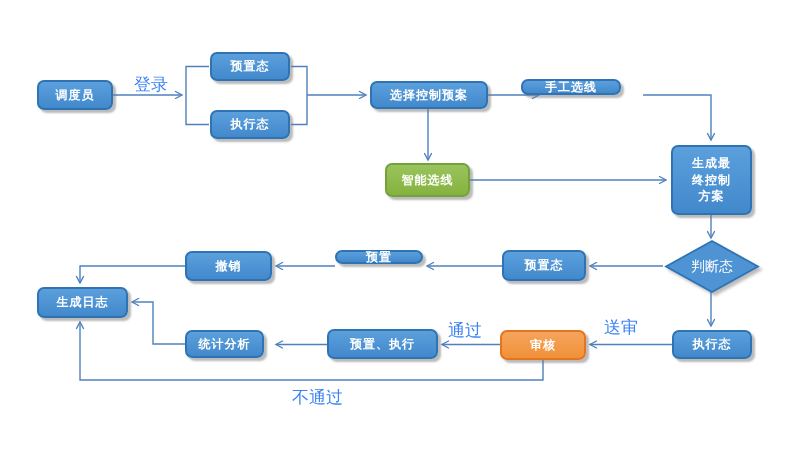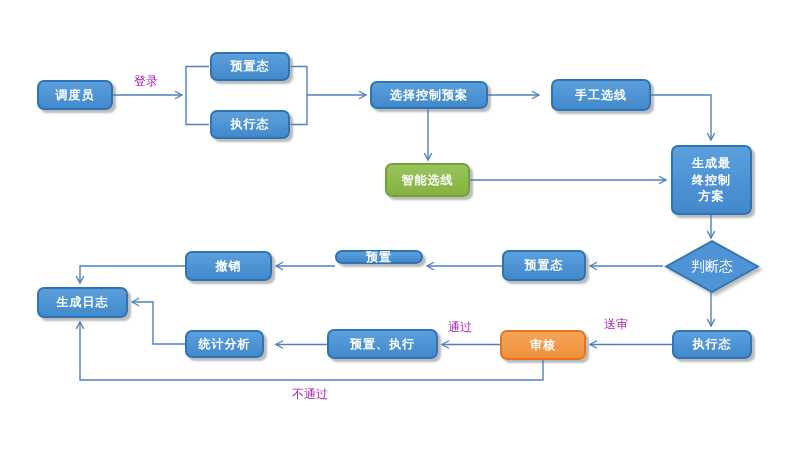--- a/index.html
+++ b/index.html
@@ -33,21 +33,21 @@
     filter:drop-shadow(3px 3px 1.5px rgba(120,120,120,0.5));
   }
   .diamond-wrap svg{position:absolute;left:0;top:0;}
   .diamond-label{
     position:absolute;left:0;top:0;width:100%;height:100%;
     display:flex;align-items:center;justify-content:center;
     color:#ffffff;font-size:14px;font-weight:normal;
     font-family:"Liberation Serif","DejaVu Serif",serif;
   }
   .elabel{
-    position:absolute;color:#a21caf;font-size:12px;
+    position:absolute;color:#3b82f6;font-size:17px;
     font-family:"Liberation Serif","DejaVu Serif",serif;
     white-space:nowrap;
   }
 </style>
 </head>
 <body>
 
 <div class="stage">
 
   <svg class="wires" viewBox="0 0 800 450">
@@ -80,21 +80,21 @@
   </svg>
 
   <div class="node blue" style="left:37px;top:80px;width:76px;height:30px;">调度员</div>
 
   <div class="node blue" style="left:210px;top:52px;width:80px;height:29px;">预置态</div>
 
   <div class="node blue" style="left:210px;top:110px;width:80px;height:29px;">执行态</div>
 
   <div class="node blue" style="left:370px;top:81px;width:118px;height:28px;">选择控制预案</div>
 
-  <div class="node blue" style="left:551px;top:79px;width:100px;height:32px;">手工选线</div>
+  <div class="node blue" style="left:521px;top:79px;width:100px;height:16px;">手工选线</div>
 
   <div class="node green" style="left:385px;top:163px;width:85px;height:34px;">智能选线</div>
 
   <div class="node blue" style="left:671px;top:145px;width:81px;height:70px;padding:0 13px;">生成最终控制方案</div>
 
   <div class="diamond-wrap">
     <svg width="100" height="55" viewBox="0 0 100 55">
       <polygon points="50,2 96,27.5 50,53 4,27.5" fill="#4E93D3" stroke="#2E74B5" stroke-width="1.8"></polygon>
     </svg>
     <span class="diamond-label">判断态</span>

